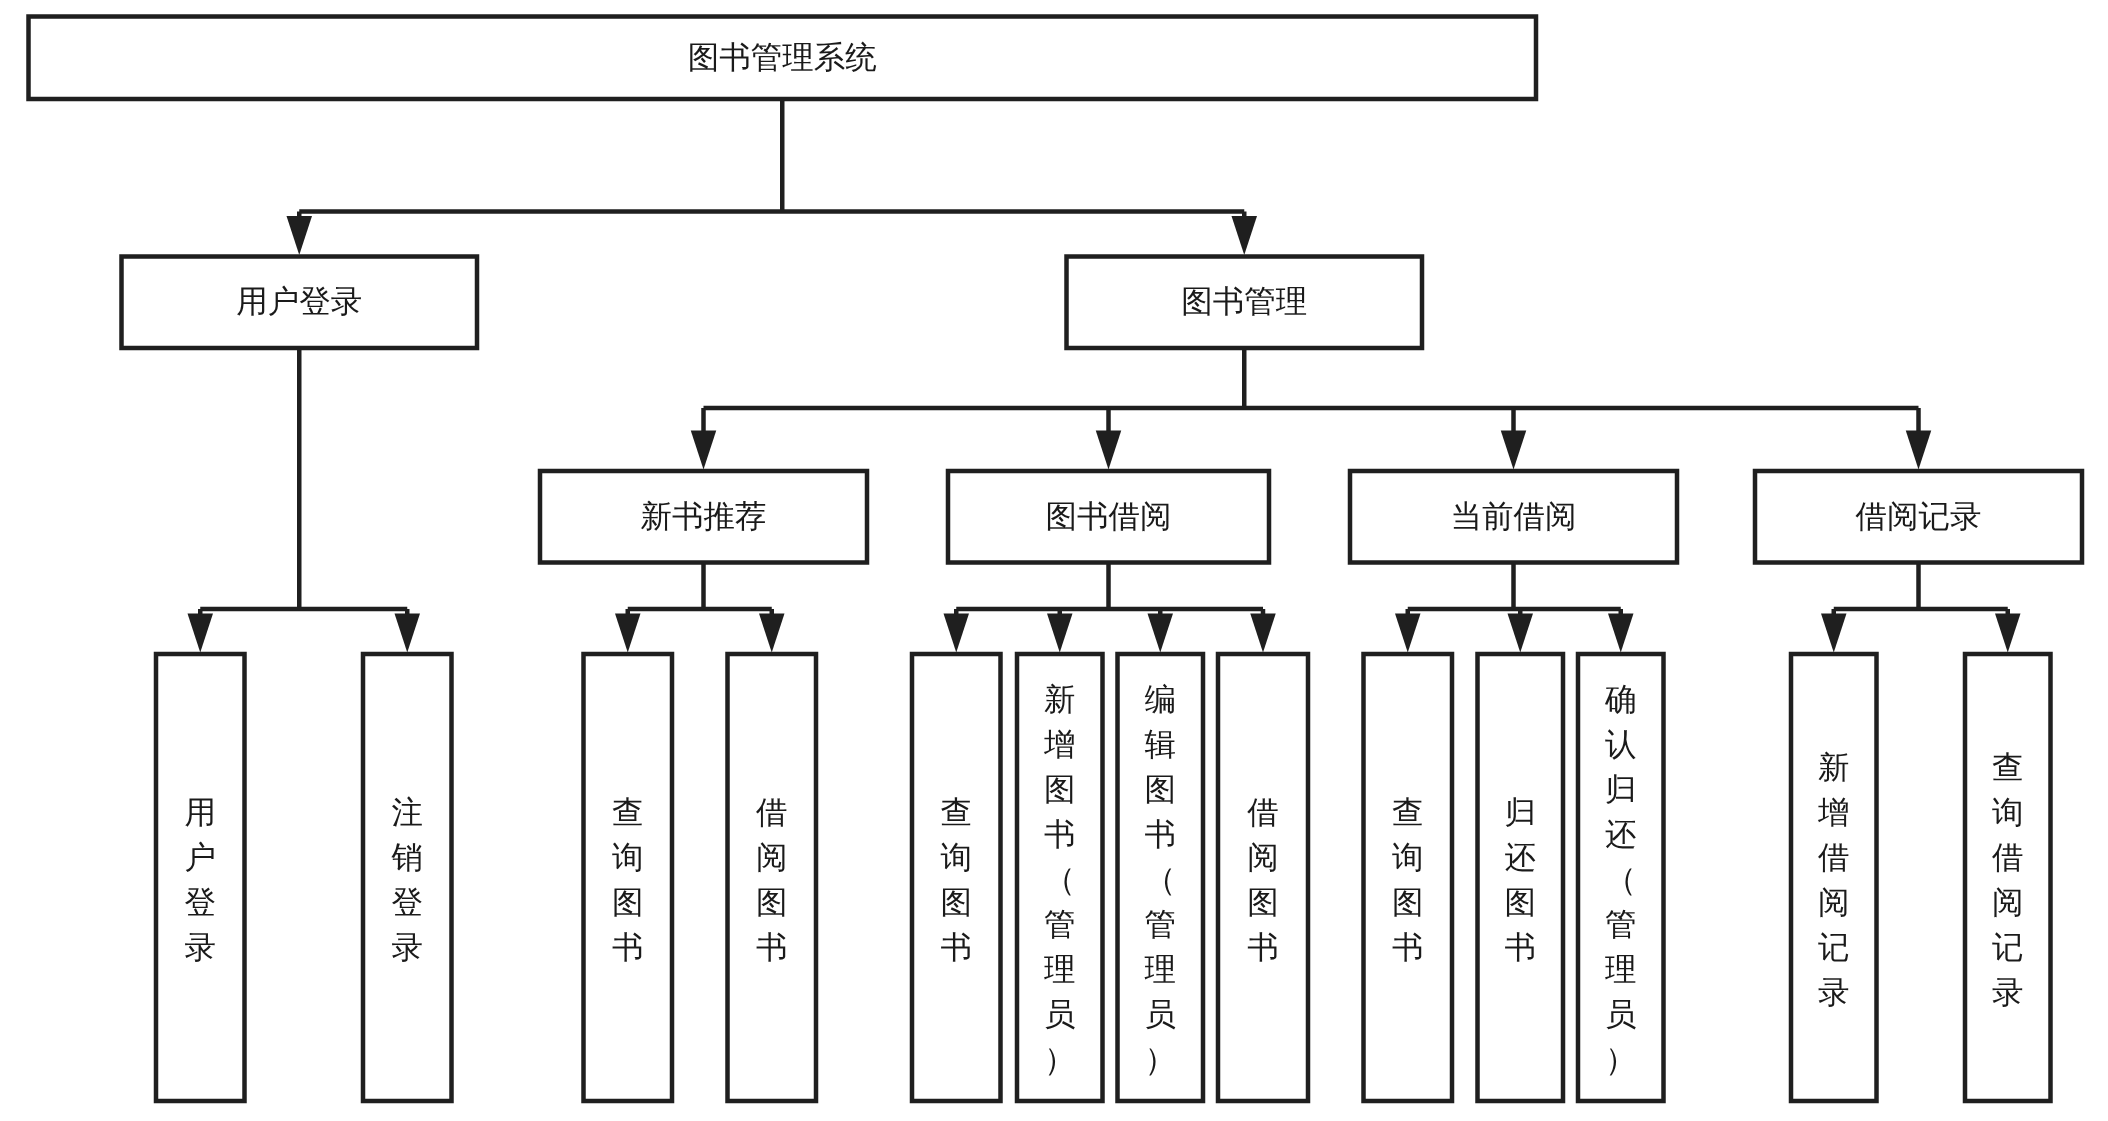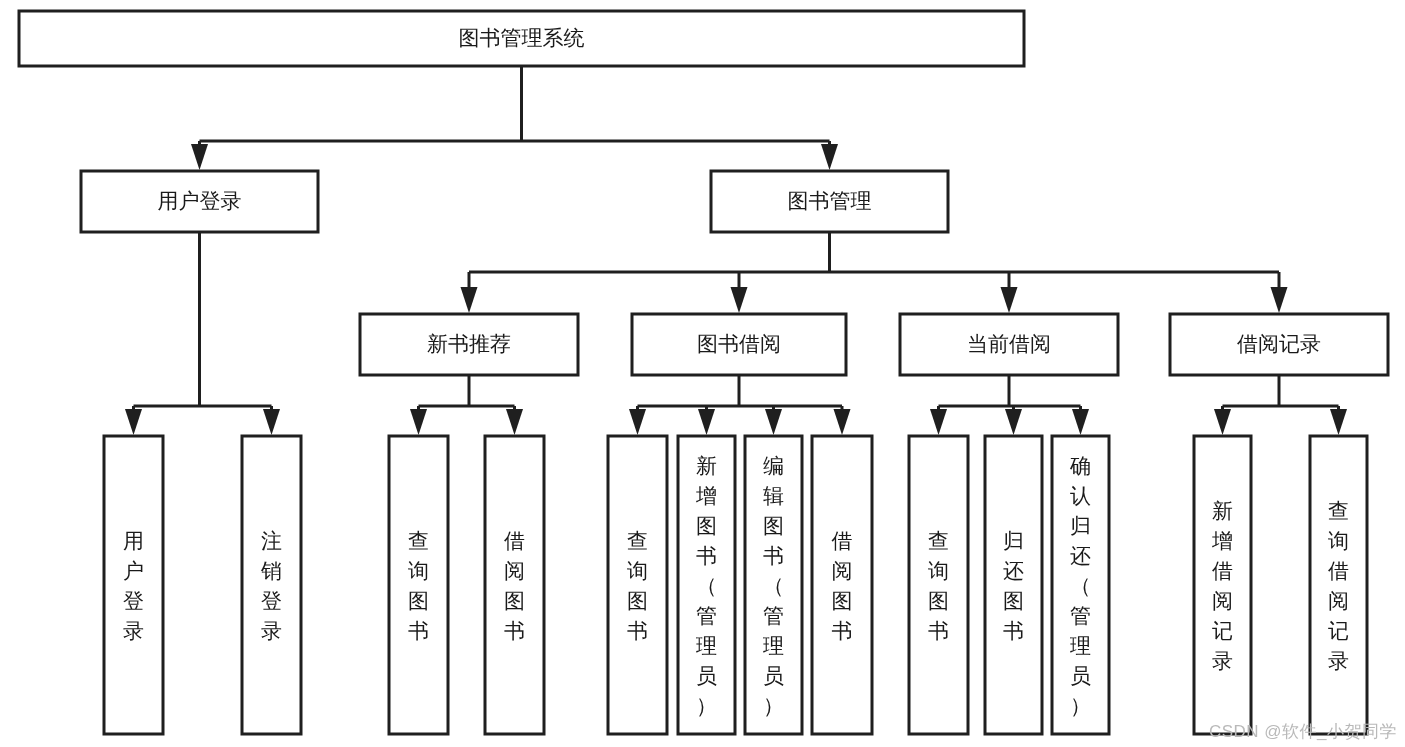--- a/index.html
+++ b/index.html
@@ -217,14 +217,13 @@
         <g>
           <rect x="1194" y="436" width="57" height="298" class="node-rect"></rect>
           <text x="1222.5" class="vert-char"><tspan x="1222.5" y="518.4">新</tspan><tspan x="1222.5" y="548.4">增</tspan><tspan x="1222.5" y="578.4">借</tspan><tspan x="1222.5" y="608.4">阅</tspan><tspan x="1222.5" y="638.4">记</tspan><tspan x="1222.5" y="668.4">录</tspan></text>
         </g>
         <g>
           <rect x="1310" y="436" width="57" height="298" class="node-rect"></rect>
           <text x="1338.5" class="vert-char"><tspan x="1338.5" y="518.4">查</tspan><tspan x="1338.5" y="548.4">询</tspan><tspan x="1338.5" y="578.4">借</tspan><tspan x="1338.5" y="608.4">阅</tspan><tspan x="1338.5" y="638.4">记</tspan><tspan x="1338.5" y="668.4">录</tspan></text>
         </g>
       </g>
   </svg>
-  <div class="watermark">CSDN @软件_小贺同学</div>
 </div>
 
 </body></html>

